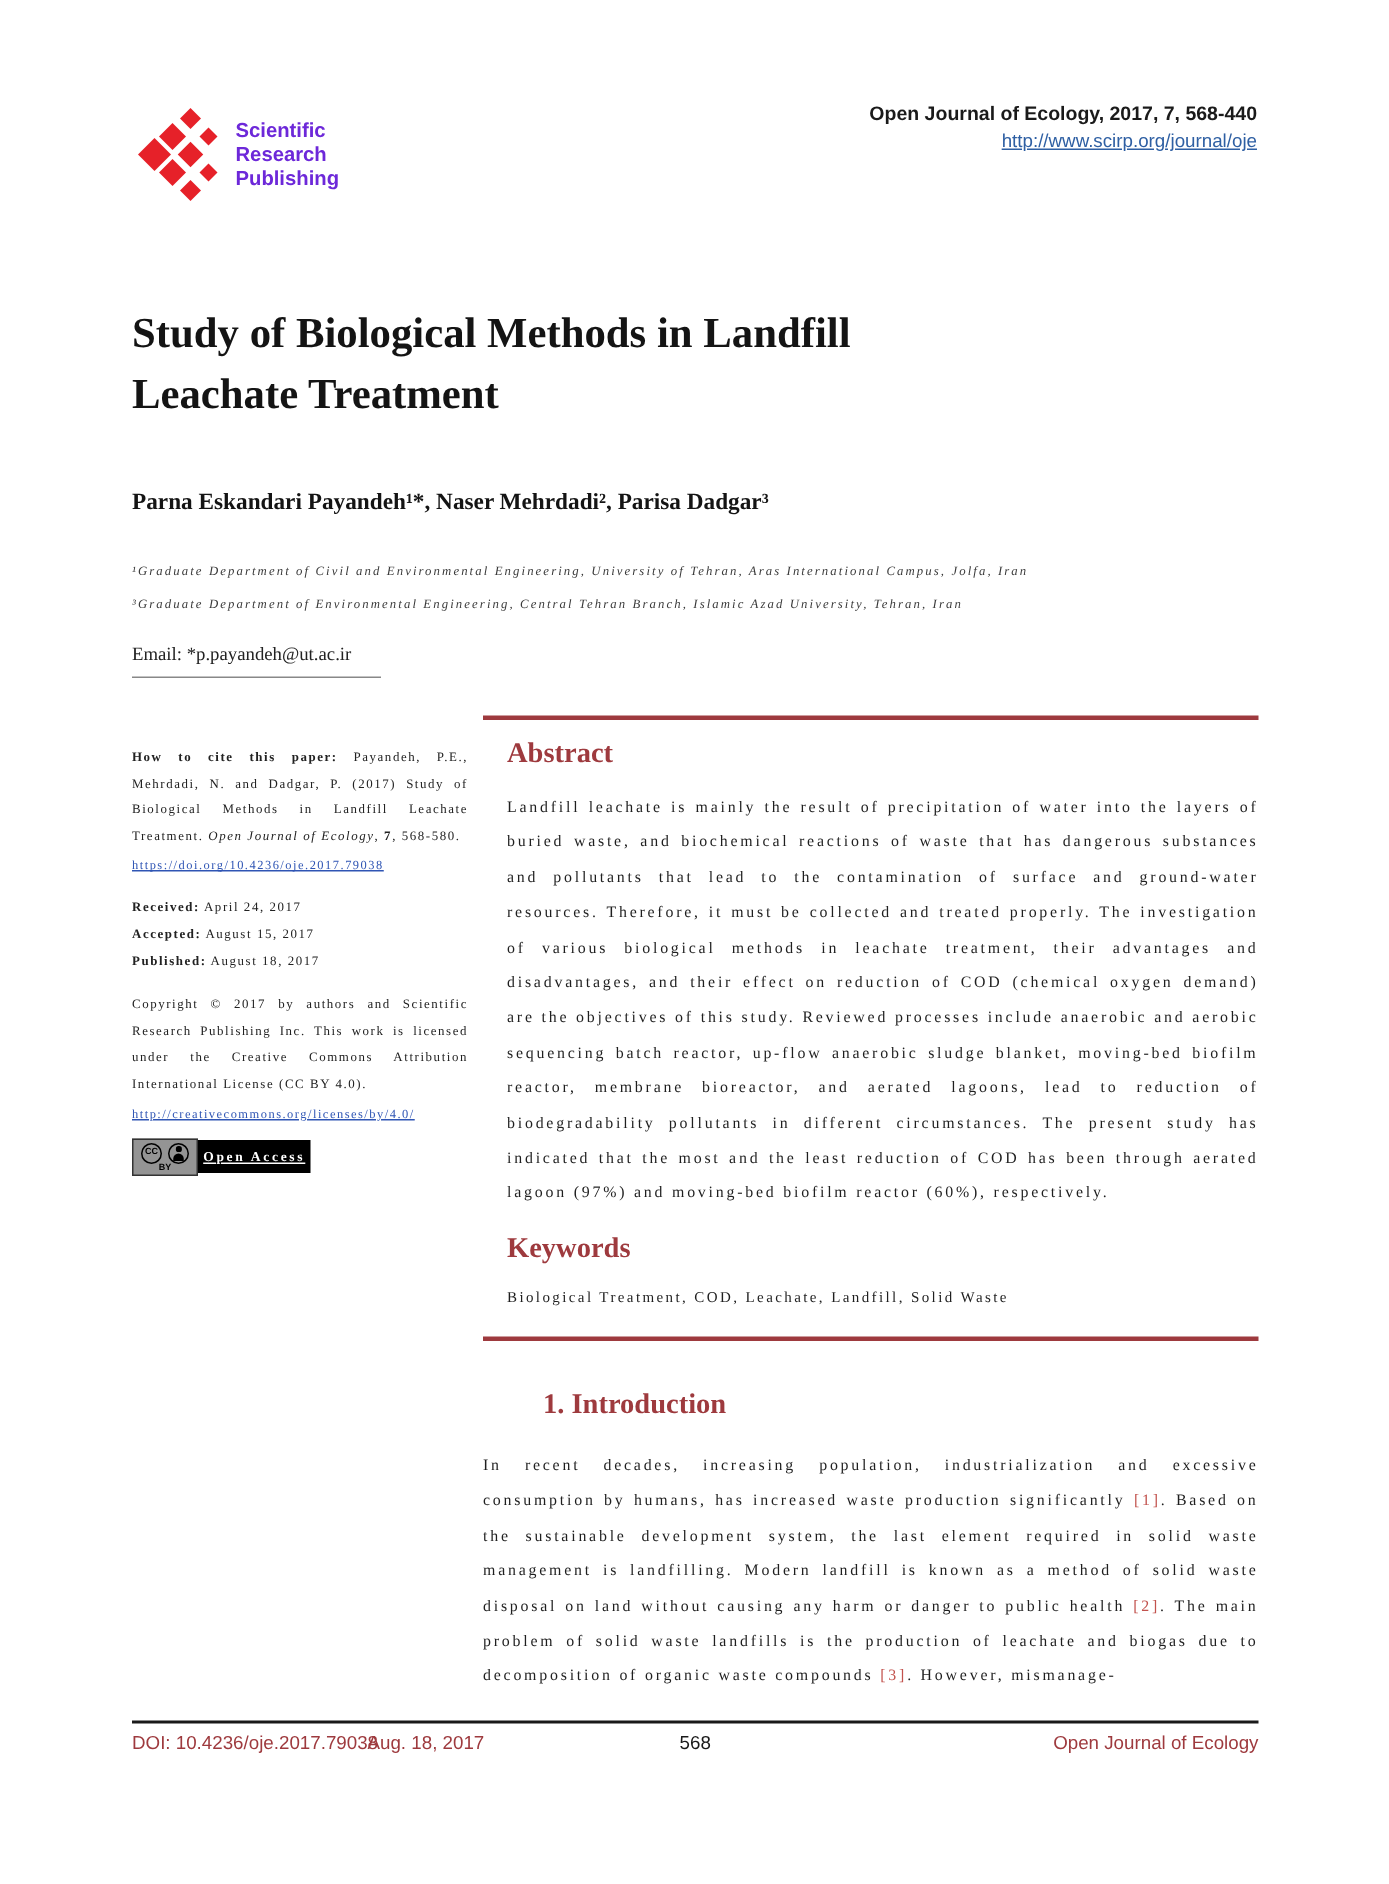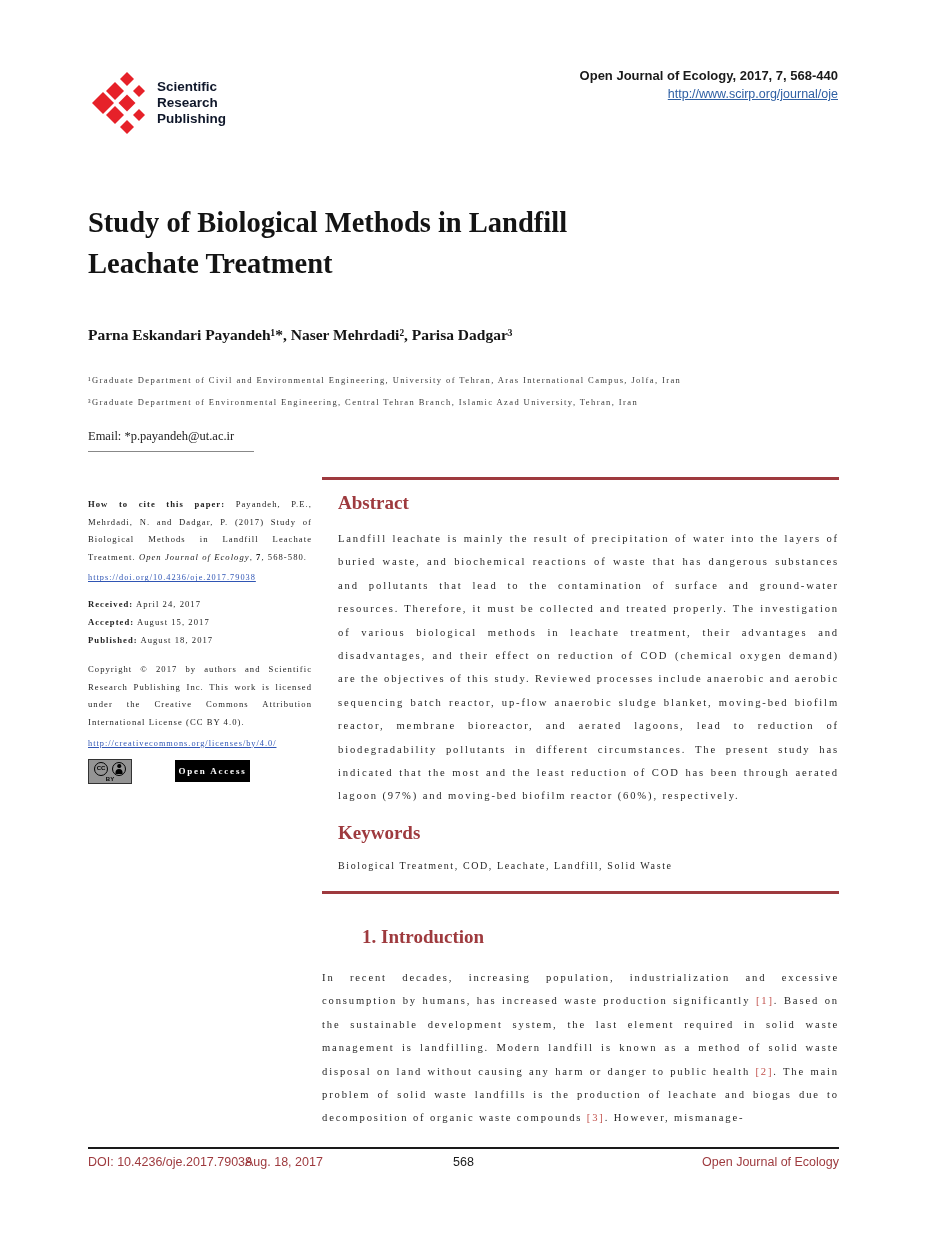--- a/index.html
+++ b/index.html
@@ -3,32 +3,32 @@
 <meta charset="utf-8">
 <style>
   html,body{margin:0;padding:0;background:#ffffff;}
   .page{position:relative;width:926px;height:1256px;background:#fff;overflow:hidden;
         font-family:"Liberation Serif",serif;color:#1a1a1a;}
 
   
   .logo{position:absolute;left:90px;top:70px;display:flex;align-items:flex-start;}
   .logo svg{width:62px;height:66px;display:block;}
   .logo-text{margin-left:5px;padding-top:9px;font-family:"Liberation Sans",sans-serif;
-             font-weight:bold;font-size:13.5px;line-height:16px;color:#0f172a;}
+             font-weight:bold;font-size:13.5px;line-height:16px;color:#6d28d9;}
   .header-right{position:absolute;right:88px;top:66px;text-align:right;
                 font-family:"Liberation Sans",sans-serif;font-size:12.5px;line-height:19px;color:#1a1a1a;}
   .journal-line{font-weight:bold;font-size:13px;}
   .blue-link{color:#2e5fa3;text-decoration:underline;cursor:pointer;}
 
   
   .title{position:absolute;left:88px;top:202px;width:720px;font-size:28.5px;line-height:41px;
          font-weight:bold;color:#141414;}
   .authors{position:absolute;left:88px;top:326px;font-size:15.5px;font-weight:bold;color:#141414;}
   .affils{position:absolute;left:88px;top:369px;font-size:8.5px;letter-spacing:1.4px;
-          line-height:22px;color:#3a3a3a;white-space:nowrap;}
+          line-height:22px;color:#3a3a3a;white-space:nowrap;font-style:italic;}
   .email{position:absolute;left:88px;top:429px;font-size:12.5px;color:#222;}
   .email-rule{position:absolute;left:88px;top:451px;width:166px;height:1px;background:#888;}
 
   
   .sidebar{position:absolute;left:88px;top:496px;width:224px;}
   .sb-text{font-size:8.6px;letter-spacing:1.05px;line-height:17.6px;text-align:justify;
            color:#222;margin:0;}
   .sb-link{display:inline-block;font-size:8.3px;letter-spacing:1.0px;color:#2f55b4;
            text-decoration:underline;margin-top:4px;word-break:break-all;cursor:pointer;}
   .sb-dates{margin-top:12px;}
@@ -38,23 +38,23 @@
   .cc-badge{width:44px;height:25px;background:#949494;border:1px solid #333;position:relative;
             display:flex;justify-content:center;gap:4px;padding-top:2px;box-sizing:border-box;cursor:pointer;}
   .cc-circle{width:14px;height:14px;border:1.8px solid #000;border-radius:50%;box-sizing:border-box;
              font:bold 6px/10px "Liberation Sans",sans-serif;text-align:center;color:#000;position:relative;}
   .p-head{position:absolute;top:1.5px;left:50%;transform:translateX(-50%);width:3.5px;height:3.5px;
           border-radius:50%;background:#000;}
   .p-body{position:absolute;bottom:1px;left:50%;transform:translateX(-50%);width:7px;height:4.5px;
           border-radius:3.5px 3.5px 0 0;background:#000;}
   .cc-by{position:absolute;bottom:0;left:0;right:0;text-align:center;
          font:bold 6px/7px "Liberation Sans",sans-serif;color:#000;}
-  .oa-badge{margin-left:43px;width:75px;height:22px;background:#000;color:#fff;
+  .oa-badge{width:75px;height:22px;background:#000;color:#fff;
             font-family:"Liberation Serif",serif;font-weight:bold;font-size:9px;letter-spacing:1.8px;
-            display:flex;align-items:center;justify-content:center;}
+            display:flex;align-items:center;justify-content:center;text-decoration:underline;}
 
   
   .rule{position:absolute;background:#9e3a3e;}
   .rule-top{left:322px;top:477px;width:517px;height:3px;}
   .rule-mid{left:322px;top:891px;width:517px;height:3px;}
   .sec-h{position:absolute;font-size:19px;font-weight:bold;color:#9e3a3e;}
   #abstract-h{left:338px;top:492px;}
   #keywords-h{left:338px;top:822px;}
   #intro-h{left:322px;top:926px;margin-left:40px;}
   .body-text{font-size:10.6px;letter-spacing:1.85px;line-height:23.4px;text-align:justify;color:#1f1f1f;}

